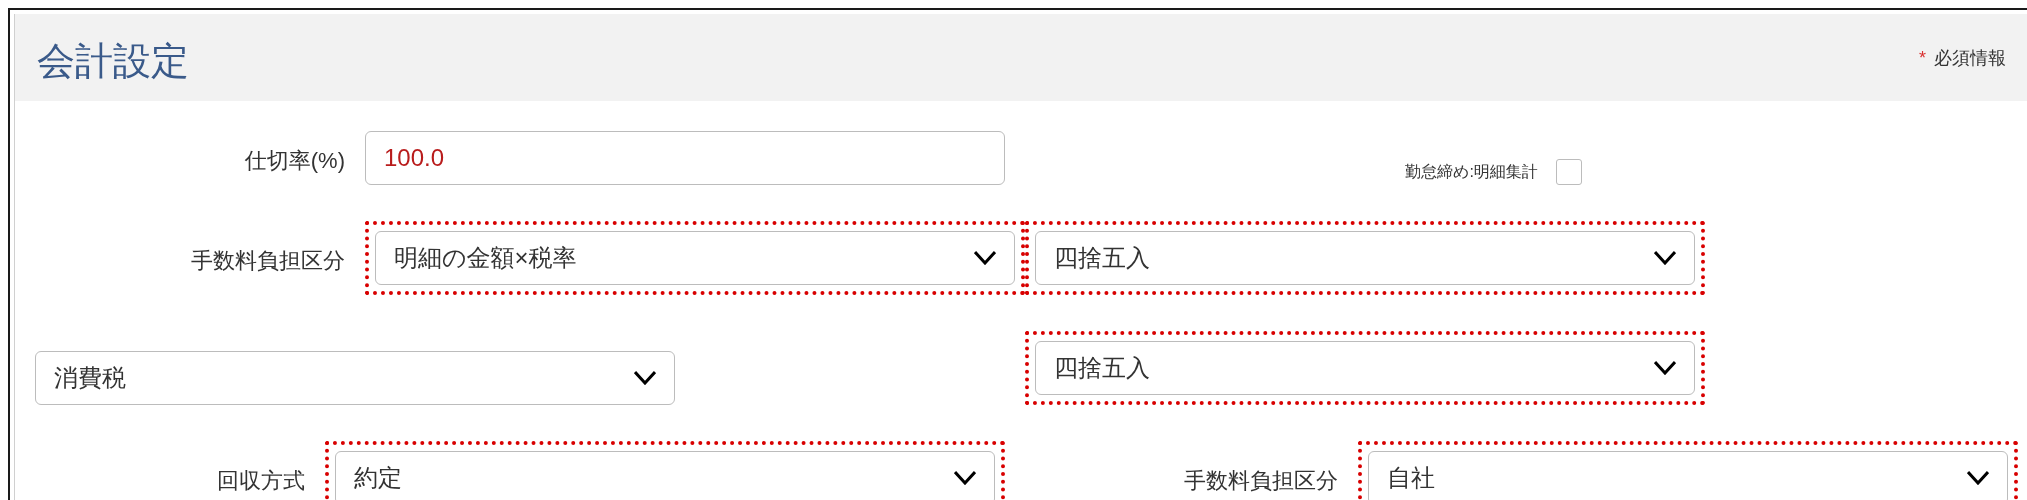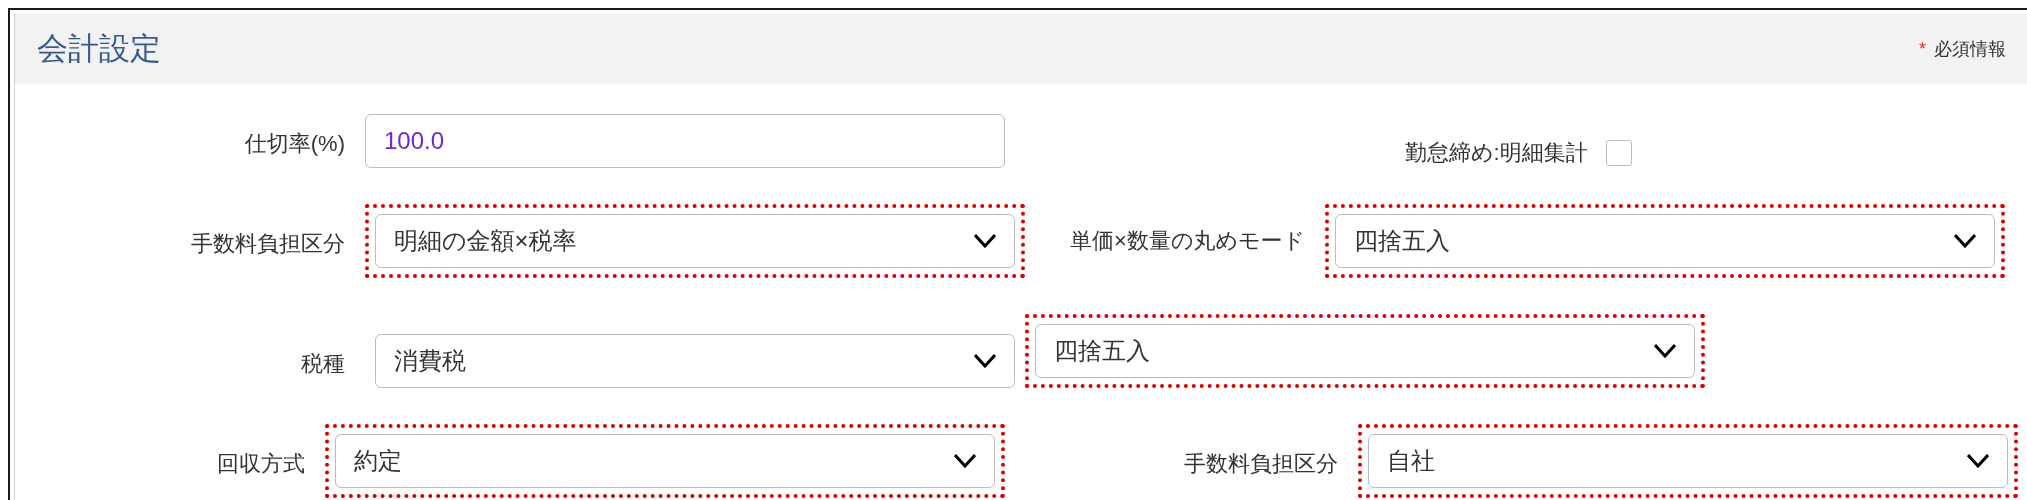--- a/index.html
+++ b/index.html
@@ -28,22 +28,23 @@
     }
     .panel-header {
       background: #f2f2f2;
       padding: 14px 22px;
       display: flex;
       align-items: center;
       justify-content: space-between;
     }
     .panel-title {
       color: #3a5a8a;
-      font-size: 31px;
+      font-size: 38px;
       font-weight: 400;
+      margin-top: 8px;
     }
     .required-info {
       font-size: 18px;
       color: #333;
     }
     .required-asterisk {
       color: #d93030;
       margin-right: 8px;
     }
     .form-body {
@@ -81,21 +82,21 @@
     .control-cell {
       flex: 1;
       max-width: 660px;
     }
     .text-input {
       height: 54px;
       border: 1px solid #bcbcbc;
       border-radius: 6px;
       padding: 0 18px;
       font-size: 24px;
-      color: #6d28d9;
+      color: #b91c1c;
       width: 640px;
       background: #fff;
     }
     .select-like {
       position: relative;
       display: flex;
       align-items: center;
       justify-content: space-between;
       height: 54px;
       border: 1px solid #bcbcbc;
@@ -122,21 +123,21 @@
       padding: 6px;
       border-radius: 2px;
     }
     .checkbox-row {
       display: flex;
       align-items: center;
       gap: 18px;
       padding-top: 6px;
     }
     .checkbox-label {
-      font-size: 22px;
+      font-size: 16px;
       color: #333;
     }
     .checkbox-box {
       width: 26px;
       height: 26px;
       border: 1px solid #bcbcbc;
       border-radius: 3px;
       background: #fff;
     }
   </style>
@@ -181,39 +182,37 @@
                 <span class="chevron">
                   <svg width="22" height="14" viewBox="0 0 22 14">
                       <path d="M1 1 L11 12 L21 1" fill="none" stroke="#000" stroke-width="3"></path>
                     </svg>
                 </span>
               </div>
             </div>
           </div>
         </div>
         <div class="form-group right">
-          <div class="label-cell twoline" style="width:300px;">単価×数量の丸めモード</div>
           <div class="control-cell">
             <div class="highlight-wrap">
               <div class="select-like wide-right">
                 <span>四捨五入</span>
                 <span class="chevron">
                   <svg width="22" height="14" viewBox="0 0 22 14">
                       <path d="M1 1 L11 12 L21 1" fill="none" stroke="#000" stroke-width="3"></path>
                     </svg>
                 </span>
               </div>
             </div>
           </div>
         </div>
       </div>
 
       <div class="form-row">
         <div class="form-group left">
-          <div class="label-cell">税種</div>
           <div class="control-cell" style="padding-left:10px;">
             <div class="select-like">
               <span>消費税</span>
               <span class="chevron">
                 <svg width="22" height="14" viewBox="0 0 22 14">
                     <path d="M1 1 L11 12 L21 1" fill="none" stroke="#000" stroke-width="3"></path>
                   </svg>
               </span>
             </div>
           </div>

